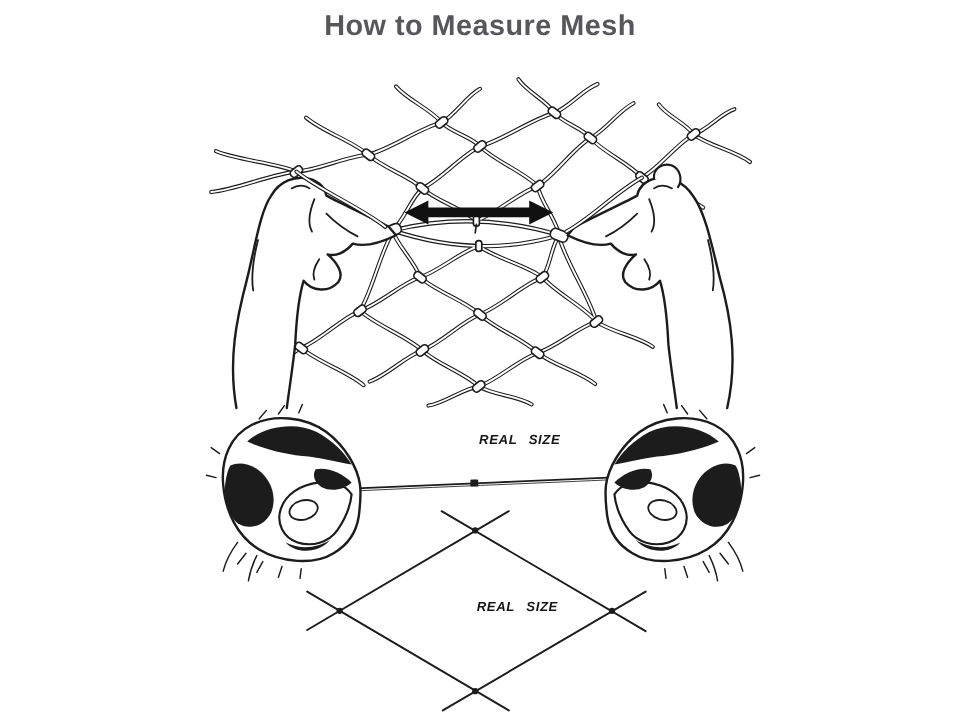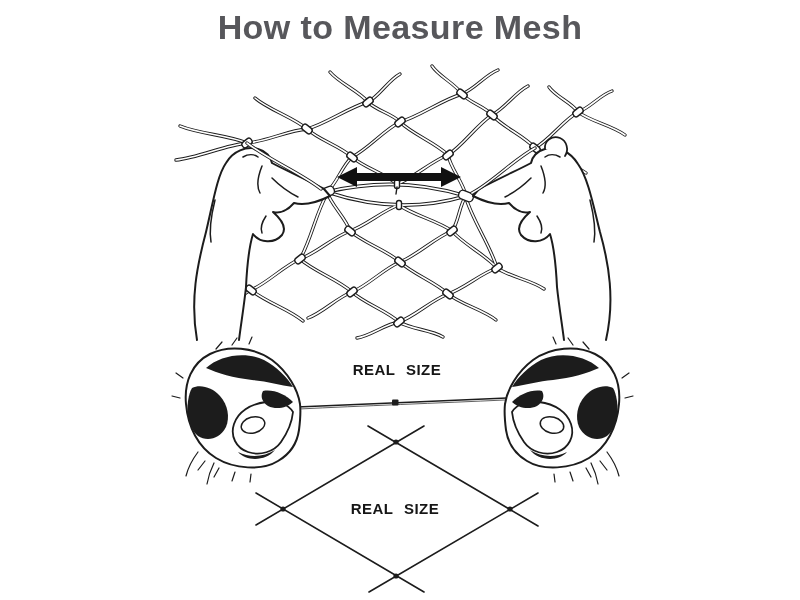--- a/index.html
+++ b/index.html
@@ -1,21 +1,21 @@
 <!DOCTYPE html>
 <html><head>
 <meta charset="utf-8">
 <style>
   html,body{margin:0;padding:0;background:#ffffff;}
   .canvas{position:relative;width:800px;height:600px;background:#ffffff;overflow:hidden;
           font-family:"Liberation Sans", sans-serif;}
   .page-title{position:absolute;top:8px;left:0;width:800px;text-align:center;
-          font-size:34px;font-weight:bold;letter-spacing:.4px;color:#57575b;}
-  .real-size{position:absolute;width:140px;text-align:center;font-size:15px;font-weight:bold;
-          letter-spacing:.5px;word-spacing:6px;color:#161616;}
+          font-size:24px;font-weight:bold;letter-spacing:.4px;color:#57575b;}
+  .real-size{position:absolute;width:140px;text-align:right;font-size:11px;font-weight:bold;
+          letter-spacing:.5px;word-spacing:6px;color:#161616;font-style:italic;}
   #rs-twine{left:327px;top:361px;}
   #rs-diamond{left:325px;top:500px;}
   svg.art{position:absolute;left:0;top:0;}
 </style>
 </head>
 <body>
 
 <div class="canvas">
 
   <div class="page-title">How to Measure Mesh</div>

